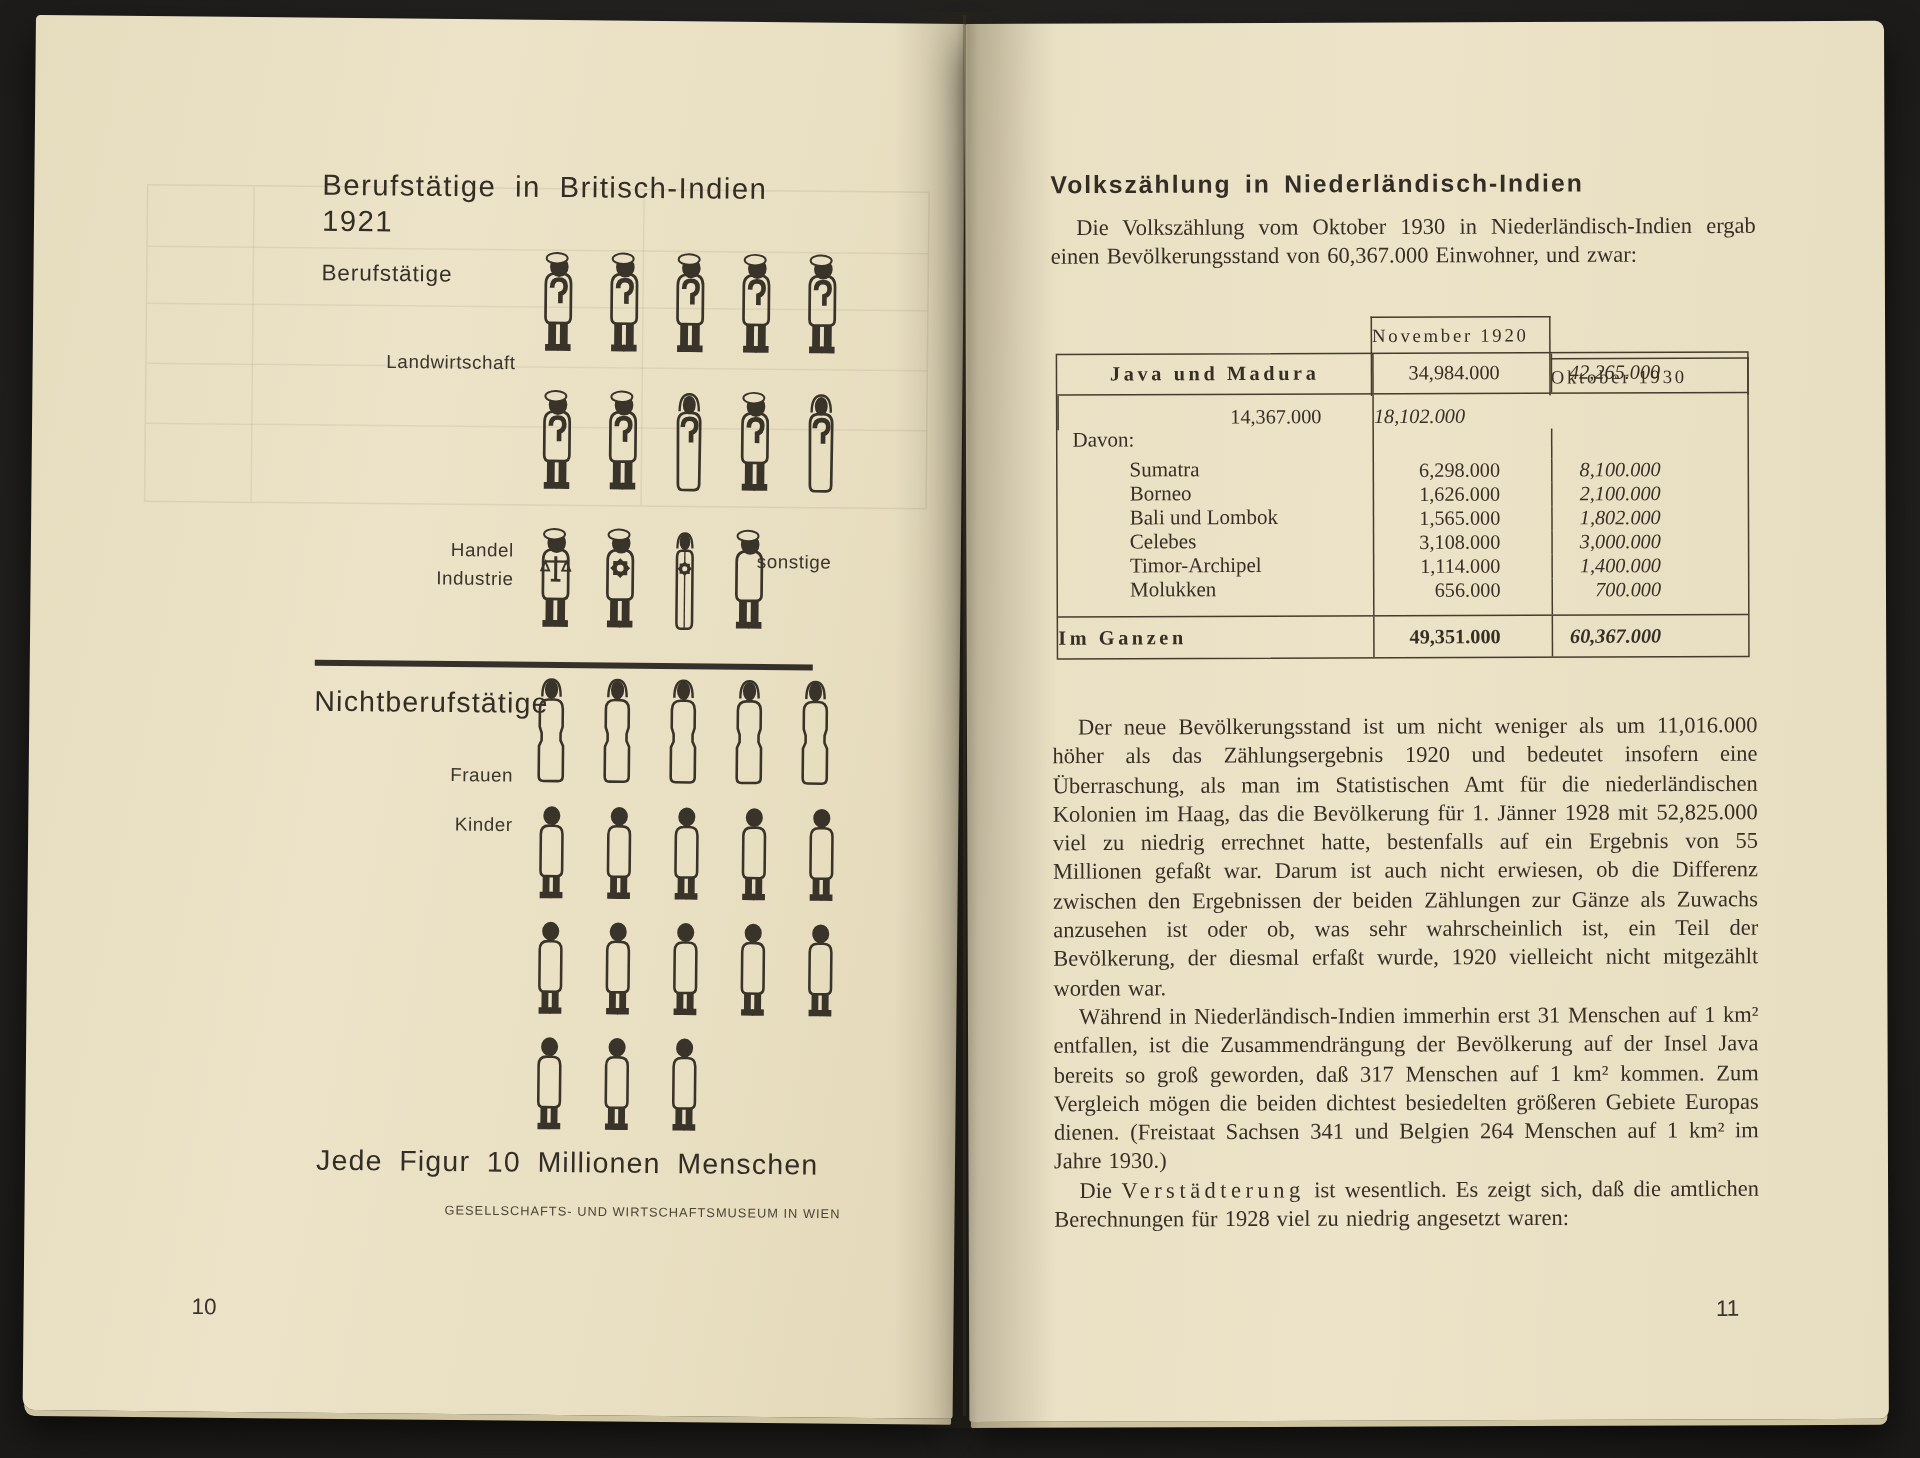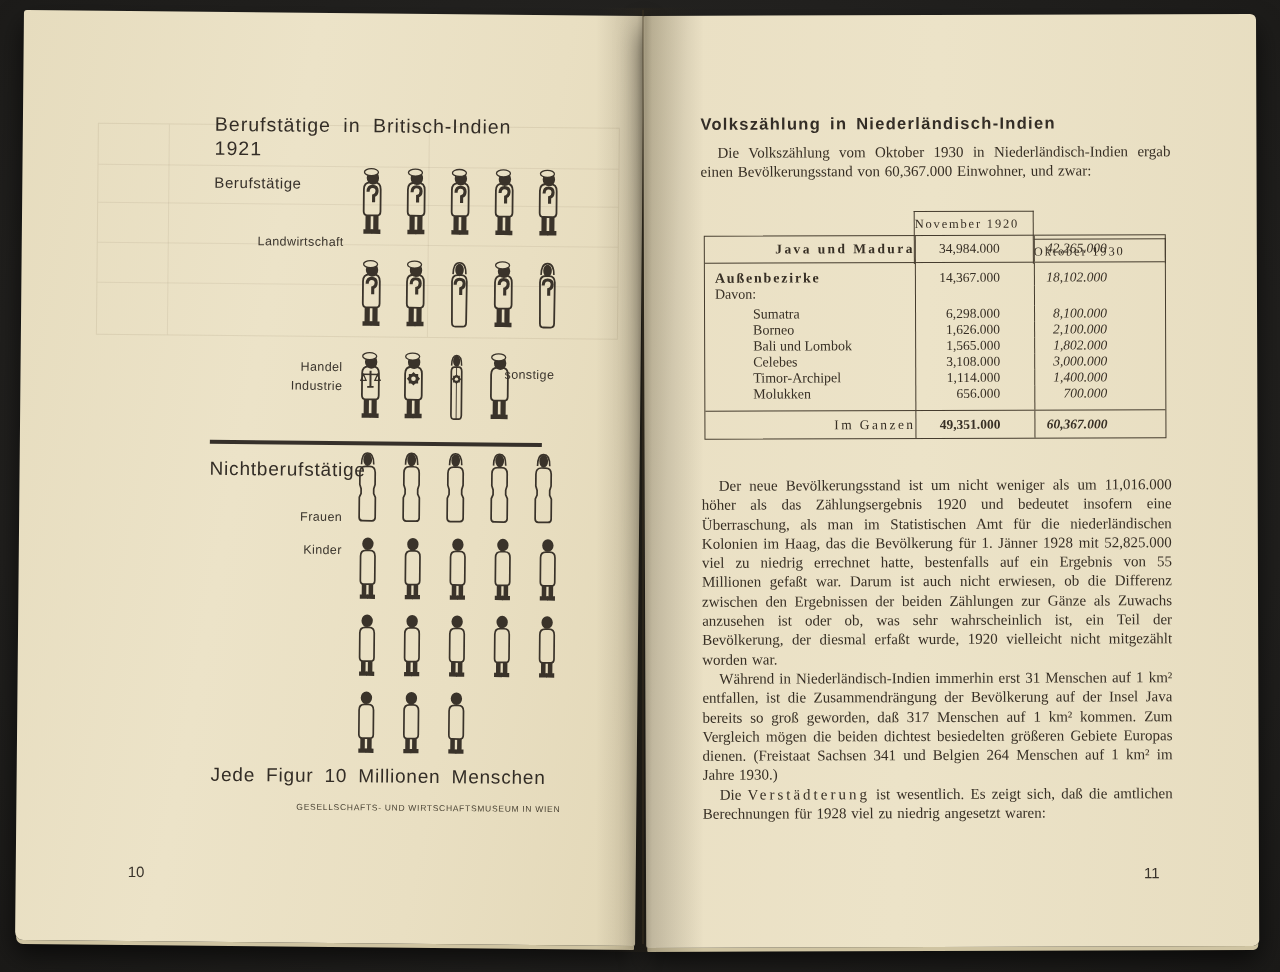--- a/index.html
+++ b/index.html
@@ -56,24 +56,24 @@
   .hcell.spacer{border:none;}
   .hcell+.hcell{}
   .h2{border-left:none;margin-top:28px;}
   .pbox{border:1.4px solid #453c2e;}
   .trow{display:grid;grid-template-columns:210px 119px 131px;}
   .tc{font-size:14px;line-height:16px;}
   .tnum{border-left:1.3px solid #453c2e;text-align:right;padding-right:34px;font-size:13.5px;}
   .tnum2{padding-right:58px;font-style:italic;}
   .jrow .tc{line-height:26px;font-size:13.5px;}
   .jrow{border-bottom:1.4px solid #453c2e;}
-  .jlabel{text-align:right;font-weight:700;letter-spacing:2.4px;font-size:13.5px;}
+  .jlabel{text-align:center;font-weight:700;letter-spacing:2.4px;font-size:13.5px;}
   .frow{border-top:1.4px solid #453c2e;}
   .frow .tc{line-height:27px;font-size:13.5px;}
-  .flabel{text-align:right;font-weight:400;letter-spacing:2.4px;}
+  .flabel{text-align:left;font-weight:700;letter-spacing:2.4px;}
   .frow .tnum{font-weight:700;}
   .tlabel{padding-left:10px;}
   .bold-ls .tlabel{font-weight:700;letter-spacing:1.8px;}
   .indent .tlabel{padding-left:48px;}
   .sect .trow:first-child .tc{padding-top:7px;}
   .sect .trow:nth-child(2) .tc{padding-bottom:4px;}
   .sect .trow:last-child .tc{padding-bottom:8px;}
 </style>
 </head>
 <body>
@@ -298,21 +298,20 @@
         <div class="hcell h2">Oktober 1930</div>
       </div>
       <div class="pbox">
         <div class="trow jrow">
           <div class="tc jlabel">Java und Madura</div>
           <div class="tc tnum">34,984.000</div>
           <div class="tc tnum tnum2">42,265.000</div>
         </div>
         <div class="sect" id="table-sect">
             <div class="trow bold-ls">
-              <div class="tc tlabel">Außenbezirke</div>
               <div class="tc tnum">14,367.000</div>
               <div class="tc tnum tnum2">18,102.000</div>
             </div>
             <div class="trow">
               <div class="tc tlabel">Davon:</div>
               <div class="tc tnum"></div>
               <div class="tc tnum tnum2"></div>
             </div>
             <div class="trow indent">
               <div class="tc tlabel">Sumatra</div>

